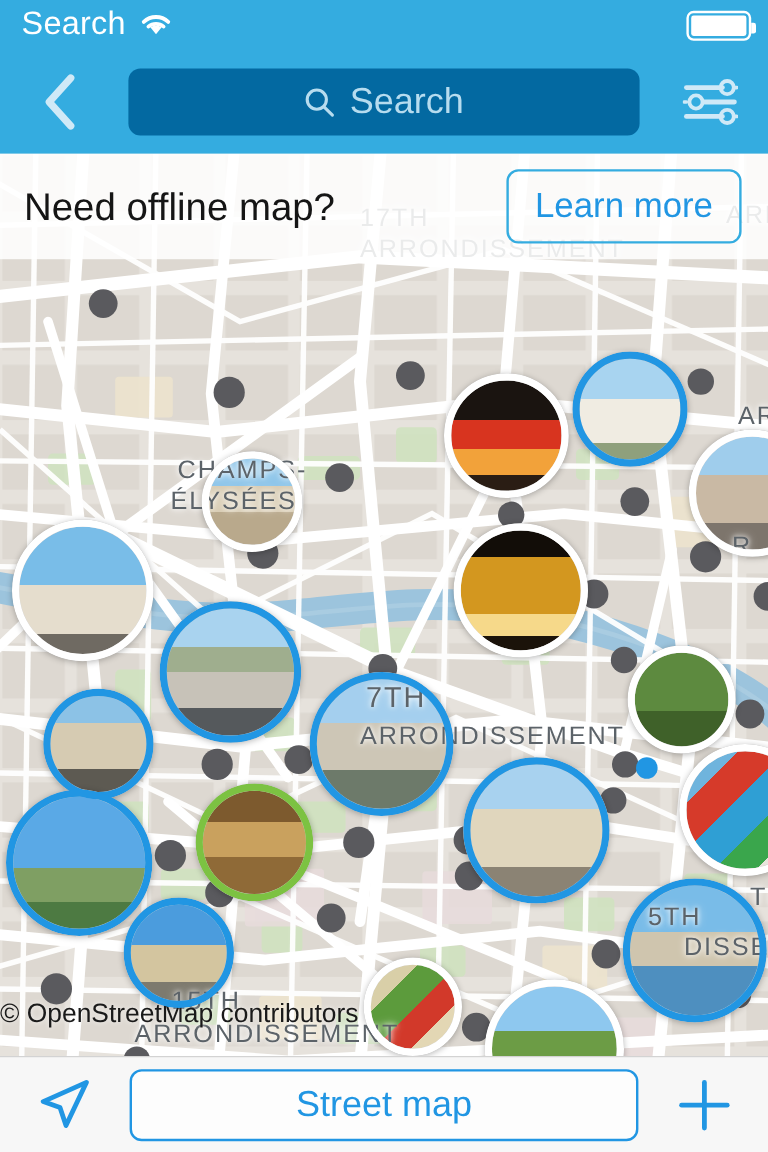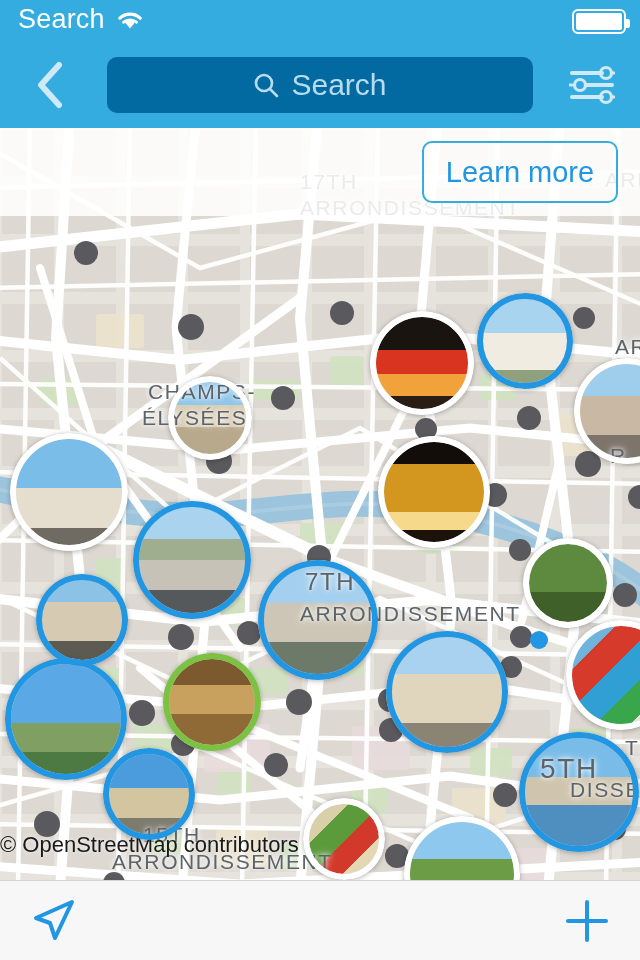--- a/index.html
+++ b/index.html
@@ -447,41 +447,45 @@
         <div class="map-label" style="left: 300px; top: 42px; font-size: 21px;">17TH</div>
         <div class="map-label" style="left: 300px; top: 68px; font-size: 21px;">ARRONDISSEMENT</div>
         <div class="map-label" style="left: 605px; top: 40px; font-size: 21px;">ARE</div>
         <div class="map-label" style="left: 615px; top: 207px; font-size: 21px;">ARRO</div>
         <div class="map-label" style="left: 148px; top: 252px; font-size: 21px;">CHAMPS-</div>
         <div class="map-label" style="left: 142px; top: 278px; font-size: 21px;">ÉLYSÉES</div>
         <div class="map-label" style="left: 610px; top: 316px; font-size: 21px;">R</div>
         <div class="map-label" style="left: 305px; top: 440px; font-size: 24px;">7TH</div>
         <div class="map-label" style="left: 300px; top: 474px; font-size: 21px;">ARRONDISSEMENT</div>
         <div class="map-label" style="left: 625px; top: 608px; font-size: 21px;">TIS</div>
-        <div class="map-label" style="left: 540px; top: 625px; font-size: 28px;">5TH</div>
+        <div class="map-label" style="left: 540px; top: 625px; font-size: 21px;">5TH</div>
         <div class="map-label" style="left: 570px; top: 650px; font-size: 21px;">DISSEMENT</div>
         <div class="map-label" style="left: 115px; top: 695px; font-size: 21px; margin-left: 28px;">15TH</div>
         <div class="map-label" style="left: 112px; top: 722px; font-size: 21px;">ARRONDISSEMENT</div>
       </div>
 
     <div class="attribution">© OpenStreetMap contributors</div>
   </div>
 
   <div class="banner">
+    <div class="banner-title">Need offline map?</div>
     <div class="learn-btn">
       <span>Learn more</span>
     </div>
   </div>
 
   <div class="bottombar">
     <div class="loc-btn">
       <svg width="50" height="50" viewBox="0 0 50 50">
         <path d="M44 6 L8 22 L22 27 L27 42 Z" stroke="#2196e3" stroke-width="4" fill="none" stroke-linejoin="round"></path>
       </svg>
     </div>
+    <div class="streetmap-btn">
+      <span>Street map</span>
+    </div>
     <div class="plus-btn">
       <svg width="48" height="48" viewBox="0 0 48 48">
         <line x1="24" y1="5" x2="24" y2="43" stroke="#2196e3" stroke-width="4" stroke-linecap="round"></line>
         <line x1="5" y1="24" x2="43" y2="24" stroke="#2196e3" stroke-width="4" stroke-linecap="round"></line>
       </svg>
     </div>
   </div>
 </div>
 
 </body></html>

